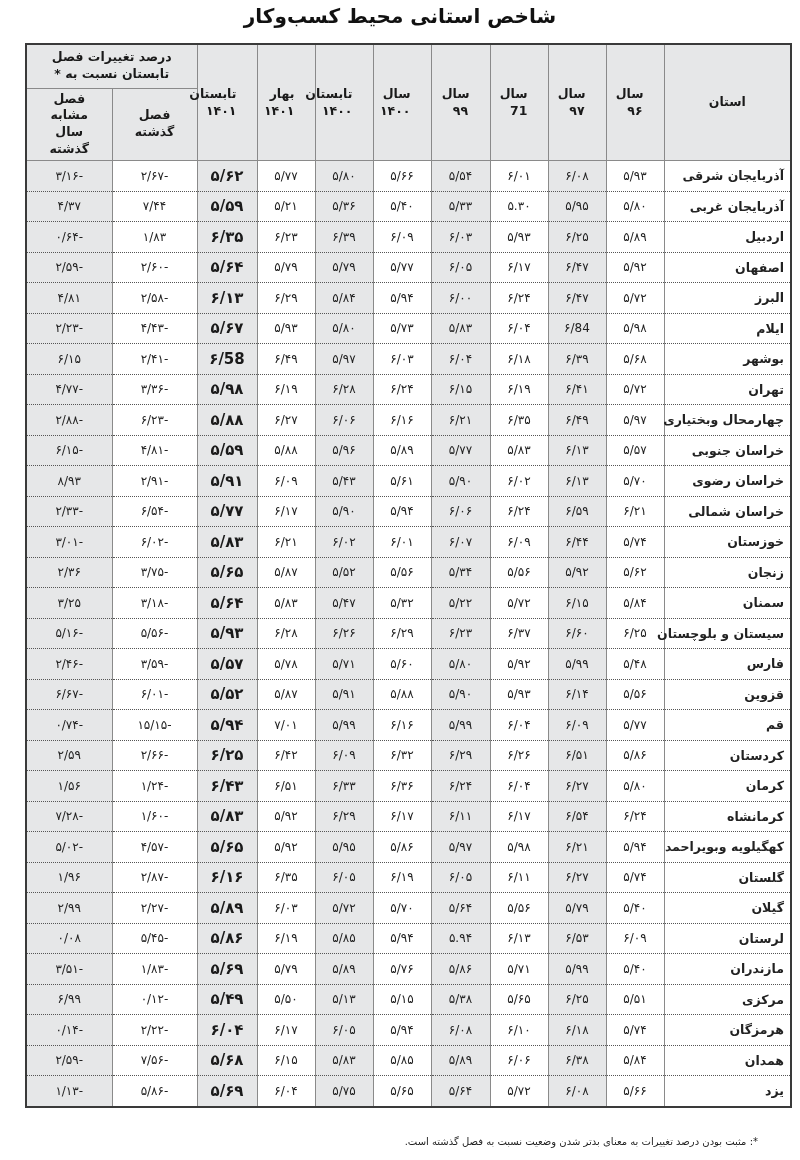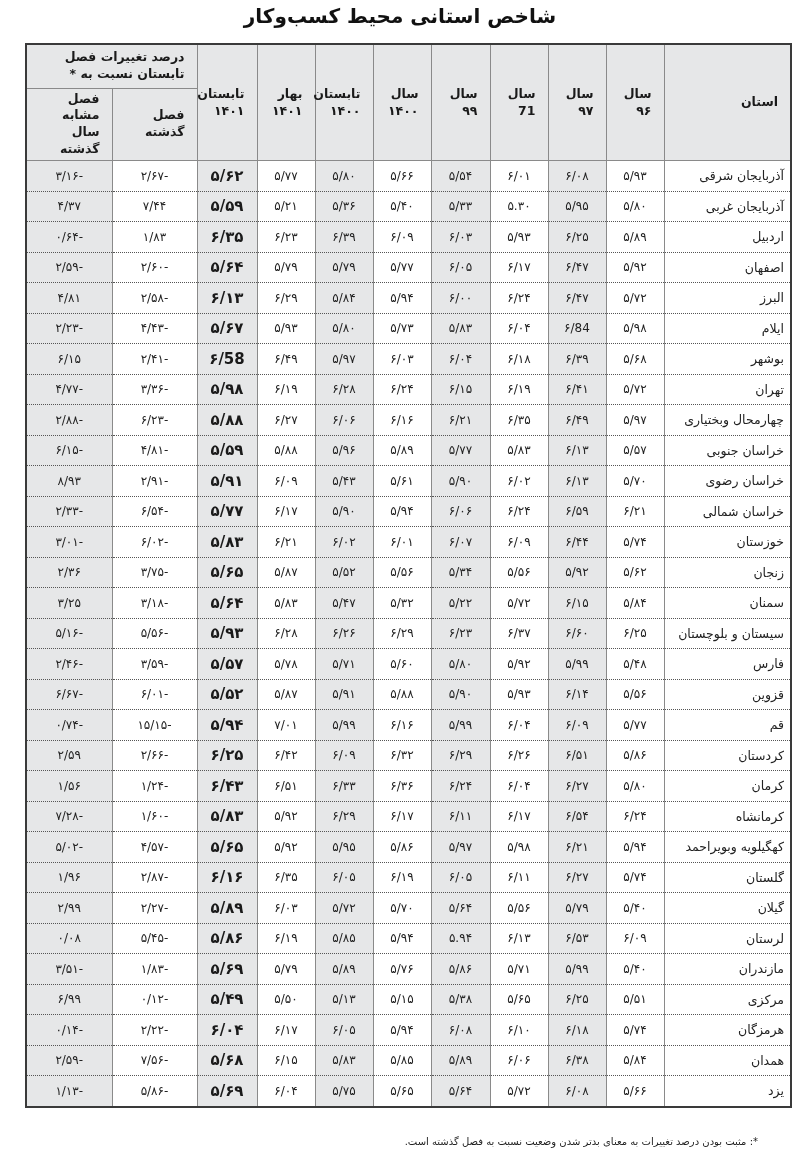--- a/index.html
+++ b/index.html
@@ -34,23 +34,23 @@
       border-collapse: collapse;
       table-layout: fixed;
       direction: rtl;
       border: 2px solid #3a3a3a;
     }
     table.grid th {
       background: #e6e7e8;
       font-weight: bold;
       font-size: 12.5px;
       border: 1px solid #8a8a8a;
-      text-align: right;
+      text-align: center;
       vertical-align: middle;
-      padding: 2px 12px;
+      padding: 2px 20px;
       line-height: 1.35;
       color: #1a1a1a;
     }
     table.grid td {
       font-size: 12px;
       text-align: center;
       vertical-align: middle;
       height: 29.5px;
       padding: 0 2px;
       border-left: 1px solid #8a8a8a;
@@ -58,21 +58,21 @@
       border-bottom: 1px dotted #555;
       color: #222;
       white-space: nowrap;
     }
     table.grid tr:last-child td {
       border-bottom: none;
       margin-top: 8px;
     }
     table.grid td.prov {
       text-align: right;
-      font-weight: normal;
+      font-weight: bold;
       padding-right: 6px;
       font-size: 12.5px;
       background: #ffffff;
     }
     table.grid td.shade {
       background: #e6e7e8;
     }
     table.grid td.bold {
       font-weight: bold;
       font-size: 15px;

